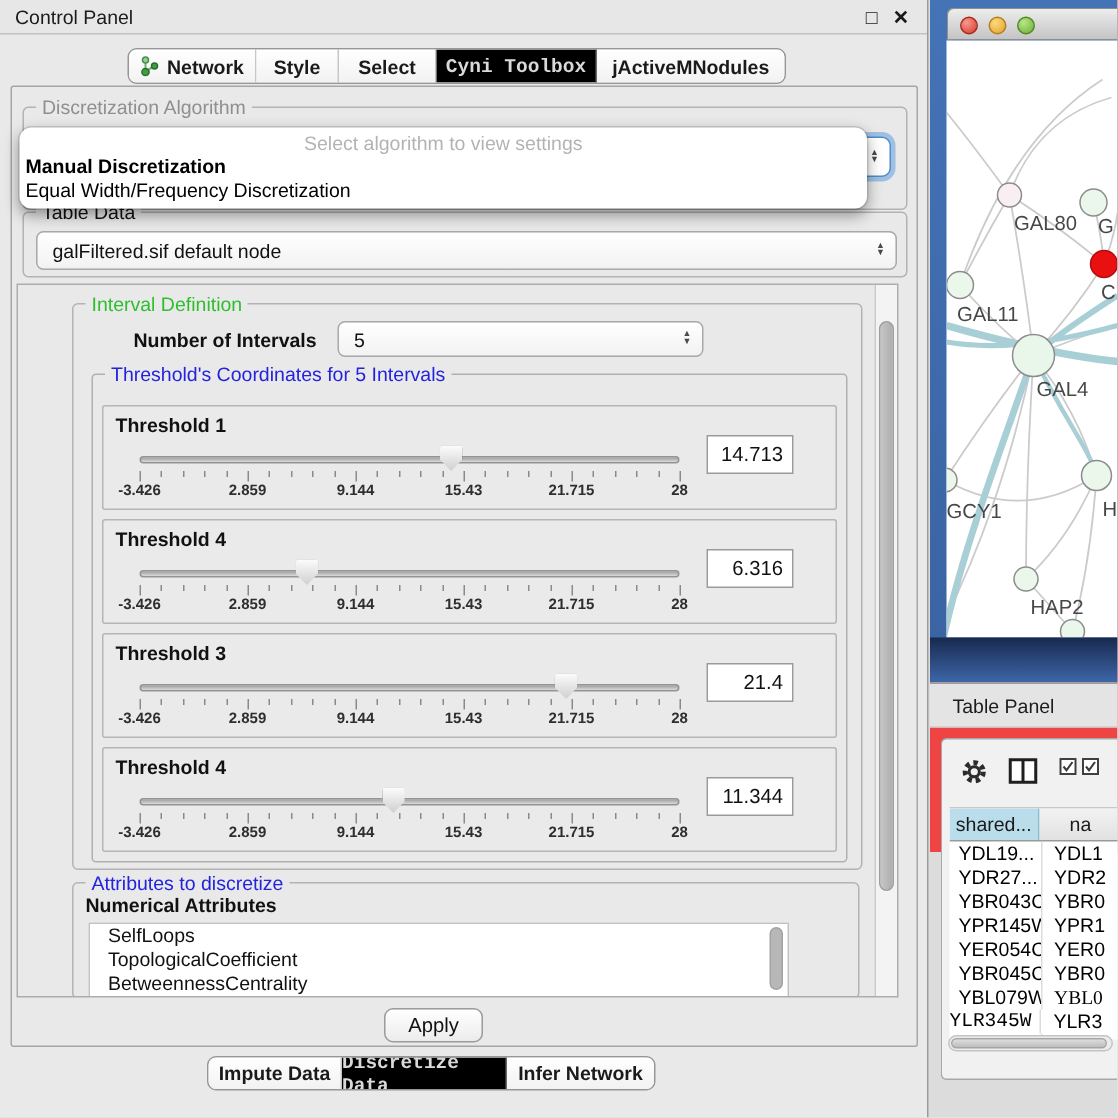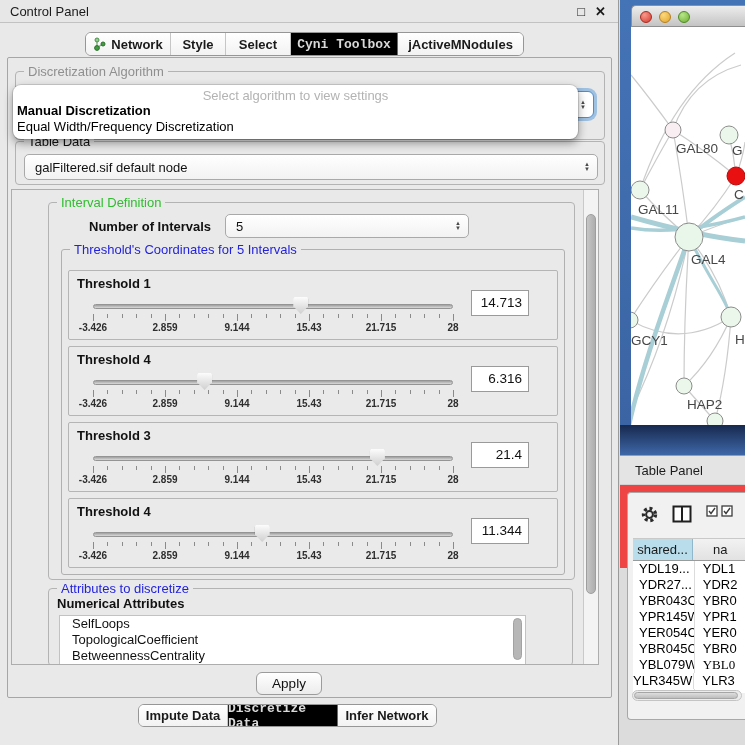--- a/index.html
+++ b/index.html
@@ -473,21 +473,21 @@
         </div>
         <div class="tp-row">
           <div class="tp-cell" style="width: 73px; padding-left: 6px;">YBR045C</div>
           <div class="tp-cell" style="width: 60px; padding-left: 8px;">YBR0</div>
         </div>
         <div class="tp-row">
           <div class="tp-cell" style="width: 73px; padding-left: 6px;">YBL079W</div>
           <div class="tp-cell" style="width: 60px; padding-left: 8px; font-family: Liberation Serif, serif;">YBL0</div>
         </div>
         <div class="tp-row">
-          <div class="tp-cell" style="width: 73px; padding-left: 0;">YLR345W</div>
+          <div class="tp-cell" style="width: 73px; padding-left: 0; font-family: Liberation Mono, monospace;">YLR345W</div>
           <div class="tp-cell" style="width: 60px; padding-left: 8px;">YLR3</div>
         </div>
         <div class="tp-row">
           <div class="tp-cell" style="width: 73px; padding-left: 6px;">YIL053C</div>
           <div class="tp-cell" style="width: 60px; padding-left: 8px;">YIL0</div>
         </div>
       </div>
     <div class="tp-hscroll">
       <div class="thumb"></div>
     </div>

